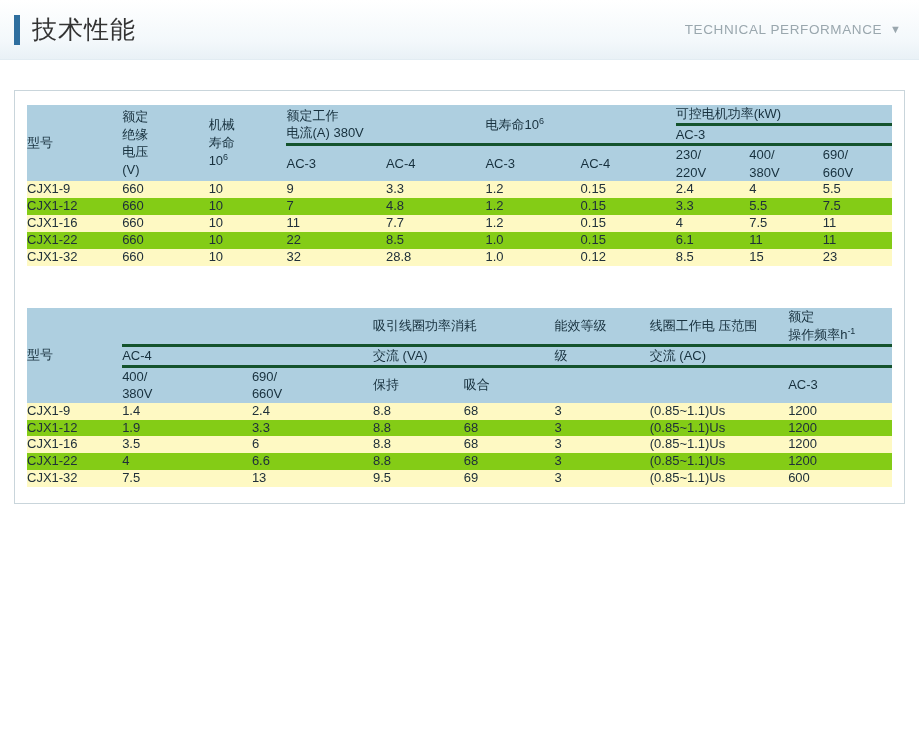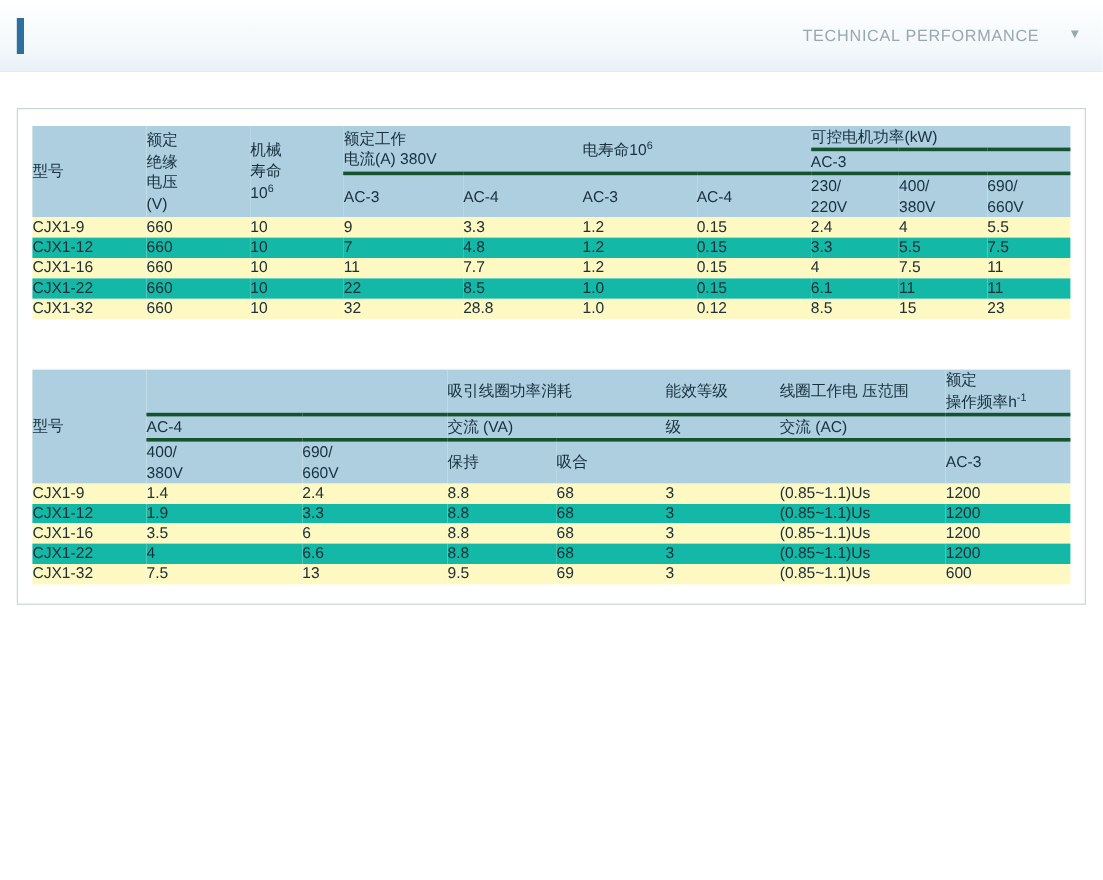--- a/index.html
+++ b/index.html
@@ -36,21 +36,21 @@
   .header-title {
     font-size: 25px;
     color: #333333;
     letter-spacing: 1px;
     font-weight: normal;
   }
   .header-right {
     margin-left: auto;
     display: flex;
     align-items: center;
-    gap: 24px;
+    gap: 8px;
     justify-content: flex-end;
   }
   .header-en {
     font-size: 13.5px;
     color: #9aa7ae;
     letter-spacing: 0.6px;
   }
   .header-caret {
     font-size: 11px;
     color: #9aa7ae;
@@ -101,31 +101,32 @@
 
   
   .data td {
     padding: 7px 8px;
     font-size: 13px;
     color: #20303a;
     border: none;
     line-height: 1.3;
   }
   tr.r-odd td { background: #fef9c3; }
-  tr.r-even td { background: #14b8a6; }
+  tr.r-even td { background: #84cc16; }
 
   .t1-gap {
     height: 42px;
   }
 </style>
 </head>
 <body>
 
 <div class="header">
   <div class="header-accent"></div>
+  <div class="header-title">技术性能</div>
   <div class="header-right">
     <span class="header-en">TECHNICAL PERFORMANCE</span>
     <span class="header-caret">▼</span>
   </div>
 </div>
 
 <div class="sheet">
   <div class="outer-frame">
 
     <table class="spec">

